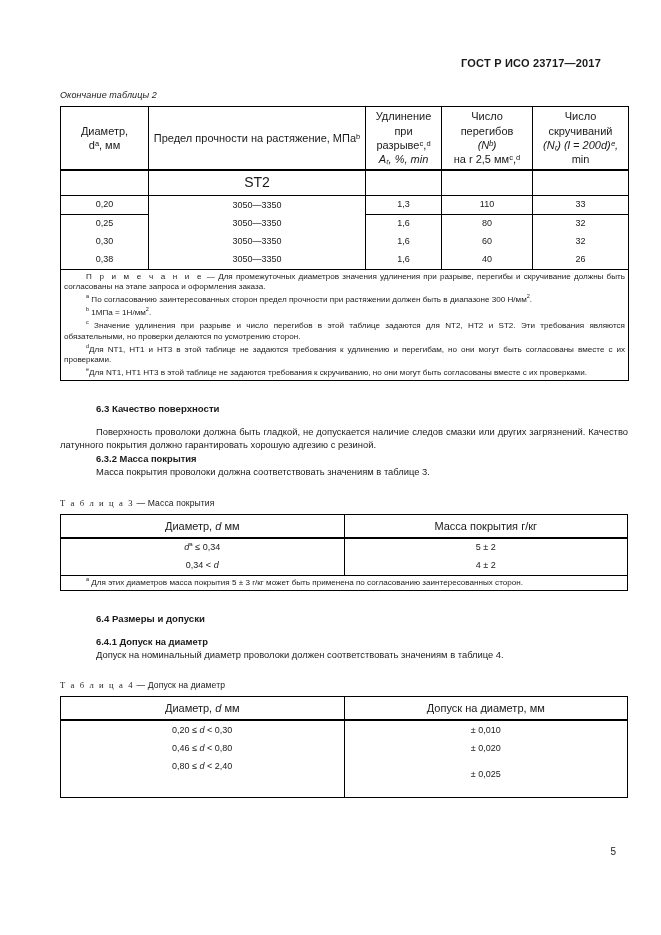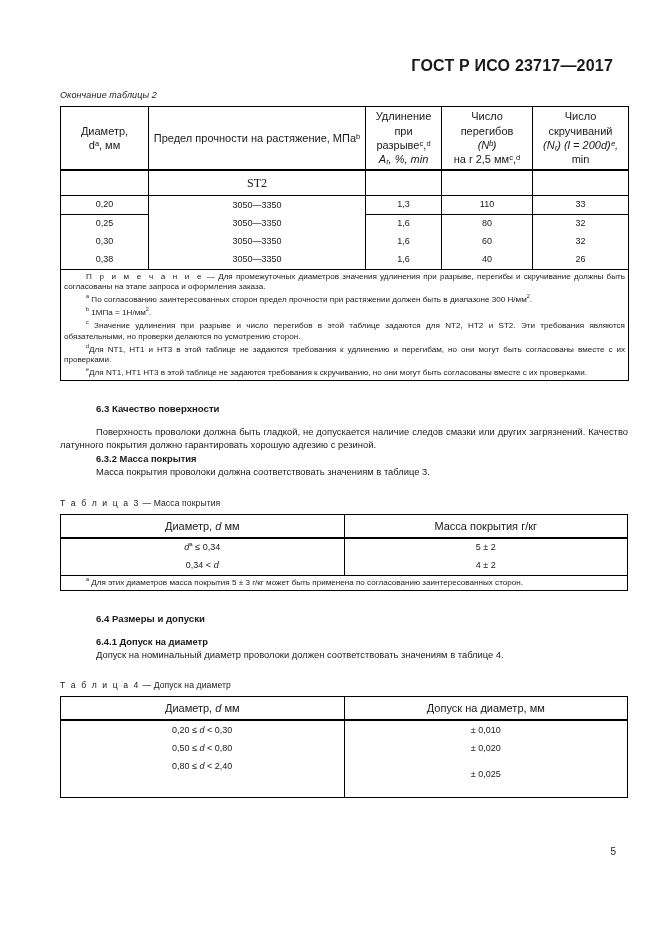--- a/index.html
+++ b/index.html
@@ -23,42 +23,42 @@
     width: 661px;
     height: 935px;
     box-sizing: border-box;
     padding: 0;
   }
 
   
   .doc-header {
     position: absolute;
     top: 57px;
-    right: 48px;
-    font-size: 16px;
+    right: 60px;
+    font-size: 11px;
     font-weight: bold;
     letter-spacing: 0.2px;
     white-space: nowrap;
   }
 
   
   .content {
     position: absolute;
     top: 90px;
     left: 60px;
     width: 568px;
   }
 
   .table-caption {
     font-size: 8.6px;
     margin: 0 0 6px 0;
     letter-spacing: 0.1px;
   }
   .table-caption.italic { font-style: italic; font-size: 9px; }
-  .table-caption .spaced { letter-spacing: 1.6px; }
+  .table-caption .spaced { letter-spacing: 1.6px; font-family: Liberation Serif, serif; }
 
   
   table.gost {
     border-collapse: collapse;
     width: 100%;
     table-layout: fixed;
     font-size: 8.2px;
   }
   table.gost td, table.gost th {
     border: 0.8px solid #000;
@@ -72,21 +72,21 @@
     font-size: 11px;
     line-height: 1.3;
   }
   .hdr-row th { height: 58px; }
 
   .thick-top { border-top-width: 2.2px !important; }
   .no-top { border-top: none !important; margin-left: 46px; }
   .no-bottom { border-bottom: none !important; }
 
   .data-row td { height: 14px; font-size: 9px; }
-  .grade-row td { height: 20px; font-size: 12px; font-family: Liberation Serif, serif; }
+  .grade-row td { height: 20px; font-size: 14px; }
 
   .notes-cell {
     text-align: left;
     padding: 5px 8px 6px 8px;
     font-size: 8.1px;
     line-height: 1.42;
   }
   .notes-cell p {
     margin: 0 0 3px 0;
     text-align: justify;
@@ -299,21 +299,21 @@
       </thead>
       <tbody>
         <tr class="data-row">
           <td class="thick-top no-bottom">
             <span>0,20 ≤ </span><i>d</i><span> &lt; 0,30</span>
           </td>
           <td class="thick-top no-bottom">± 0,010</td>
         </tr>
         <tr class="data-row">
           <td class="no-top no-bottom">
-            <span>0,50 ≤ </span><i>d</i><span> &lt; 0,80</span>
+            <span>0,46 ≤ </span><i>d</i><span> &lt; 0,80</span>
           </td>
           <td class="no-top no-bottom">± 0,020</td>
         </tr>
         <tr class="data-row">
           <td class="no-top" style="padding-bottom:24px">
             <span>0,80 ≤ </span><i>d</i><span> &lt; 2,40</span>
           </td>
           <td class="no-top" style="padding-bottom:7px">± 0,025</td>
         </tr>
       </tbody>

